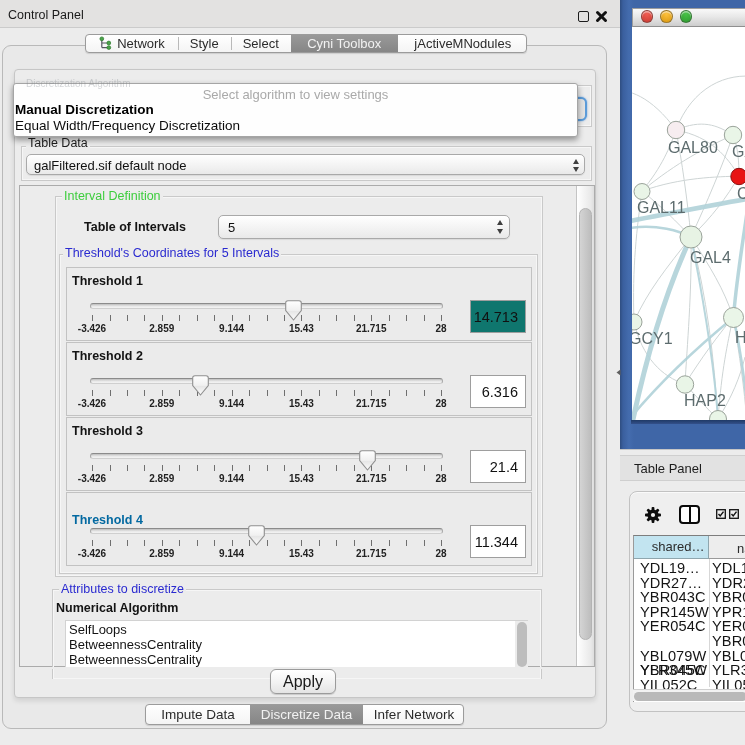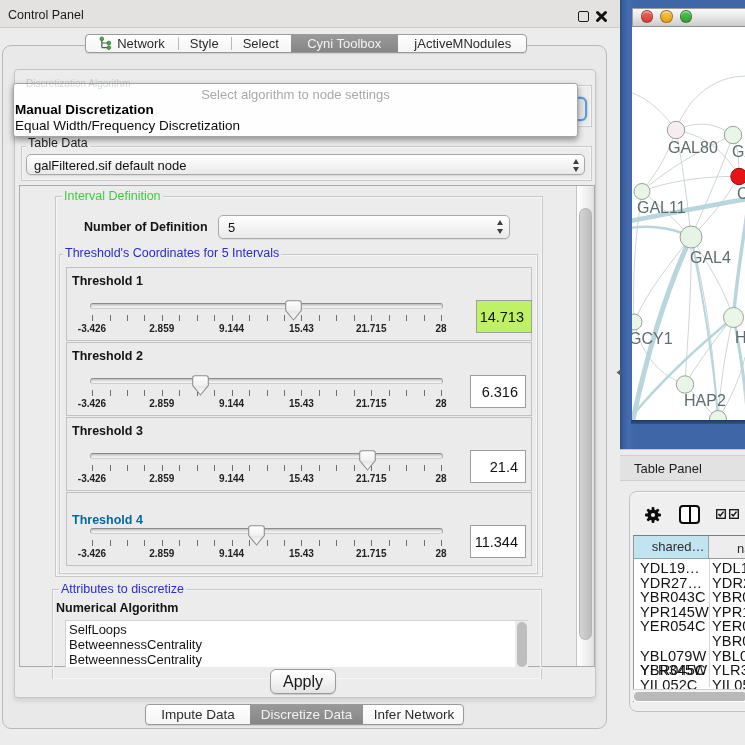--- a/index.html
+++ b/index.html
@@ -171,21 +171,21 @@
 <div style="position:absolute;left:26px;top:135.5px;font-size:12.5px;color:#1e1e1e;background:#ececec;padding:0 2px;">Table Data</div>
 <div class="combo" style="position:absolute;left:26px;top:154px;width:559px;height:21px;"></div>
 <div style="position:absolute;left:34px;top:157.5px;font-size:13px;color:#111;">galFiltered.sif default node</div>
 <div class="arrud" style="position:absolute;left:573px;top:159px;border-left:3.6px solid transparent;border-right:3.6px solid transparent;border-bottom:5px solid #3f3f3f;"></div>
 <div class="arrud" style="position:absolute;left:573px;top:167px;border-left:3.6px solid transparent;border-right:3.6px solid transparent;border-top:5px solid #3f3f3f;"></div>
 <div style="position:absolute;left:19px;top:185px;width:576px;height:482px;border:1px solid #ababab;background:#ececec;"></div>
 <div style="position:absolute;left:576px;top:186px;width:18px;height:480px;background:linear-gradient(90deg,#ffffff,#e9e9e9 80%,#dddddd);border-left:1px solid #c4c4c4;"></div>
 <div style="position:absolute;left:578.5px;top:208px;width:13px;height:432px;border-radius:6.5px;background:linear-gradient(90deg,#d4d4d4,#bdbdbd);border:1px solid #b3b3b3;"></div>
 <div class="etch" style="position:absolute;left:55px;top:196px;width:488px;height:381px;"></div>
 <div class="glabel" style="left:62px;top:189.5px;color:#3dcd3d;">Interval Definition</div>
-<div style="position:absolute;left:84px;top:220px;font-size:12.5px;font-weight:bold;color:#141414;">Number of Definition</div>
+<div style="position:absolute;left:84px;top:220px;font-size:12.5px;font-weight:bold;color:#141414;">Table of Intervals</div>
 <div class="combo" style="position:absolute;left:218px;top:215px;width:292px;height:24px;"></div>
 <div style="position:absolute;left:228px;top:220px;font-size:13px;color:#111;">5</div>
 <div class="arrud" style="position:absolute;left:497px;top:220px;border-left:3.6px solid transparent;border-right:3.6px solid transparent;border-bottom:5px solid #3f3f3f;"></div>
 <div class="arrud" style="position:absolute;left:497px;top:228.5px;border-left:3.6px solid transparent;border-right:3.6px solid transparent;border-top:5px solid #3f3f3f;"></div>
 <div class="etch" style="position:absolute;left:59px;top:253.5px;width:479px;height:320px;"></div>
 <div class="glabel" style="left:63px;top:247px;color:#2a2ad0;">Threshold's Coordinates for 5 Intervals</div>
 <div style="position:absolute;left:66px;top:267px;width:466px;height:74px;background:#ebebeb;border:1px solid #c2c2c2;"></div>
 <div style="position:absolute;left:72px;top:274px;font-size:12.5px;font-weight:bold;color:#141414;">Threshold 1</div>
 <div style="position:absolute;left:90.0px;top:303px;width:353.0px;height:6px;border-radius:3px;background:linear-gradient(#bdbdbd,#e8e8e8 55%,#f4f4f4);border-top:1px solid #8b8b8b;border-bottom:1px solid #cfcfcf;border-left:1px solid #a9a9a9;border-right:1px solid #a9a9a9;"></div>
 <div class="tick" style="left:92.0px;top:315px;height:6px;"></div>
@@ -219,21 +219,21 @@
 <path d="M3,0.7 L14,0.7 Q16.3,0.7 16.3,3 L16.3,10.5 L8.5,20 L0.7,10.5 L0.7,3 Q0.7,0.7 3,0.7 Z" fill="url(#g0)" stroke="#8f8f8f" stroke-width="1.1"></path>
 <defs>
       <linearGradient id="g0" x1="0" y1="0" x2="0" y2="1">
 <stop offset="0" stop-color="#ffffff"></stop>
         <stop offset="0.5" stop-color="#f0f0f0"></stop>
         <stop offset="0.55" stop-color="#e6e6e6"></stop>
         <stop offset="1" stop-color="#fbfbfb"></stop>
       </linearGradient>
     </defs>
   </svg>
-<div style="position:absolute;left:470px;top:300px;width:56px;height:33px;background:#bef264;border:1px solid #9e9e9e;font-size:14.5px;color:#111;text-align:right;padding:7.5px 7px 0 0;margin-left:6px;">14.713</div>
+<div style="position:absolute;left:470px;top:300px;width:56px;height:33px;background:#0f766e;border:1px solid #9e9e9e;font-size:14.5px;color:#111;text-align:right;padding:7.5px 7px 0 0;">14.713</div>
 <div style="position:absolute;left:66px;top:342px;width:466px;height:74px;background:#ebebeb;border:1px solid #c2c2c2;"></div>
 <div style="position:absolute;left:72px;top:349px;font-size:12.5px;font-weight:bold;color:#141414;">Threshold 2</div>
 <div style="position:absolute;left:90.0px;top:378px;width:353.0px;height:6px;border-radius:3px;background:linear-gradient(#bdbdbd,#e8e8e8 55%,#f4f4f4);border-top:1px solid #8b8b8b;border-bottom:1px solid #cfcfcf;border-left:1px solid #a9a9a9;border-right:1px solid #a9a9a9;"></div>
 <div class="tick" style="left:92.0px;top:390px;height:6px;"></div>
 <div class="tick" style="left:109.5px;top:390px;height:6px;"></div>
 <div class="tick" style="left:126.9px;top:390px;height:6px;"></div>
 <div class="tick" style="left:144.3px;top:390px;height:6px;"></div>
 <div class="tick" style="left:161.8px;top:390px;height:6px;"></div>
 <div class="tick" style="left:179.2px;top:390px;height:6px;"></div>
 <div class="tick" style="left:196.7px;top:390px;height:6px;"></div>
@@ -364,14 +364,14 @@
 <div style="position:absolute;left:516.5px;top:621.5px;width:10px;height:45px;border-radius:5px;background:#bdbdbd;"></div>
 <div style="position:absolute;left:20px;top:667px;width:575px;height:2px;background:#ececec;"></div>
 <div style="position:absolute;left:270px;top:669px;width:66px;height:25px;border:1px solid #9b9b9b;border-radius:6px;background:linear-gradient(#ffffff,#f2f2f2 55%,#e4e4e4);box-shadow:0 1px 1px rgba(0,0,0,0.15);font-size:16px;color:#1a1a1a;display:flex;align-items:center;justify-content:center;">Apply</div>
 <div class="abs" style="left:145px;top:703.5px;width:319px;height:21px;background:linear-gradient(#ffffff,#f4f4f4);border:1px solid #9b9b9b;border-radius:4px;overflow:hidden;box-shadow:0 1px 1px rgba(0,0,0,0.12);">
     <div class="seg" style="left:0px;width:104px;font-size:13.5px;">Impute Data</div>
     <div class="seg" style="left:104px;width:113px;background:linear-gradient(#999999,#868686);color:#f2f2f2;font-size:13.5px;">Discretize Data</div>
     <div class="seg" style="left:217px;width:102px;font-size:13.5px;">Infer Network</div>
   </div>
 <div style="position:absolute;left:13px;top:83px;width:565px;height:53.5px;background:#fefefe;border:1px solid #a5a5a5;border-radius:3px;box-shadow:0 3px 6px rgba(0,0,0,0.40);"></div>
 <div style="position:absolute;left:26px;top:77.5px;font-size:10px;color:rgba(128,134,142,0.34);">Discretization Algorithm</div>
-<div style="position:absolute;left:13px;top:86.5px;width:565px;text-align:center;font-size:13px;color:#a9a9a9;">Select algorithm to node settings</div>
+<div style="position:absolute;left:13px;top:86.5px;width:565px;text-align:center;font-size:13px;color:#a9a9a9;">Select algorithm to view settings</div>
 <div style="position:absolute;left:15px;top:101.5px;font-size:13.5px;font-weight:bold;color:#000;">Manual Discretization</div>
 <div style="position:absolute;left:15px;top:117.5px;font-size:13.5px;color:#0c0c0c;">Equal Width/Frequency Discretization</div>
 </body></html>

